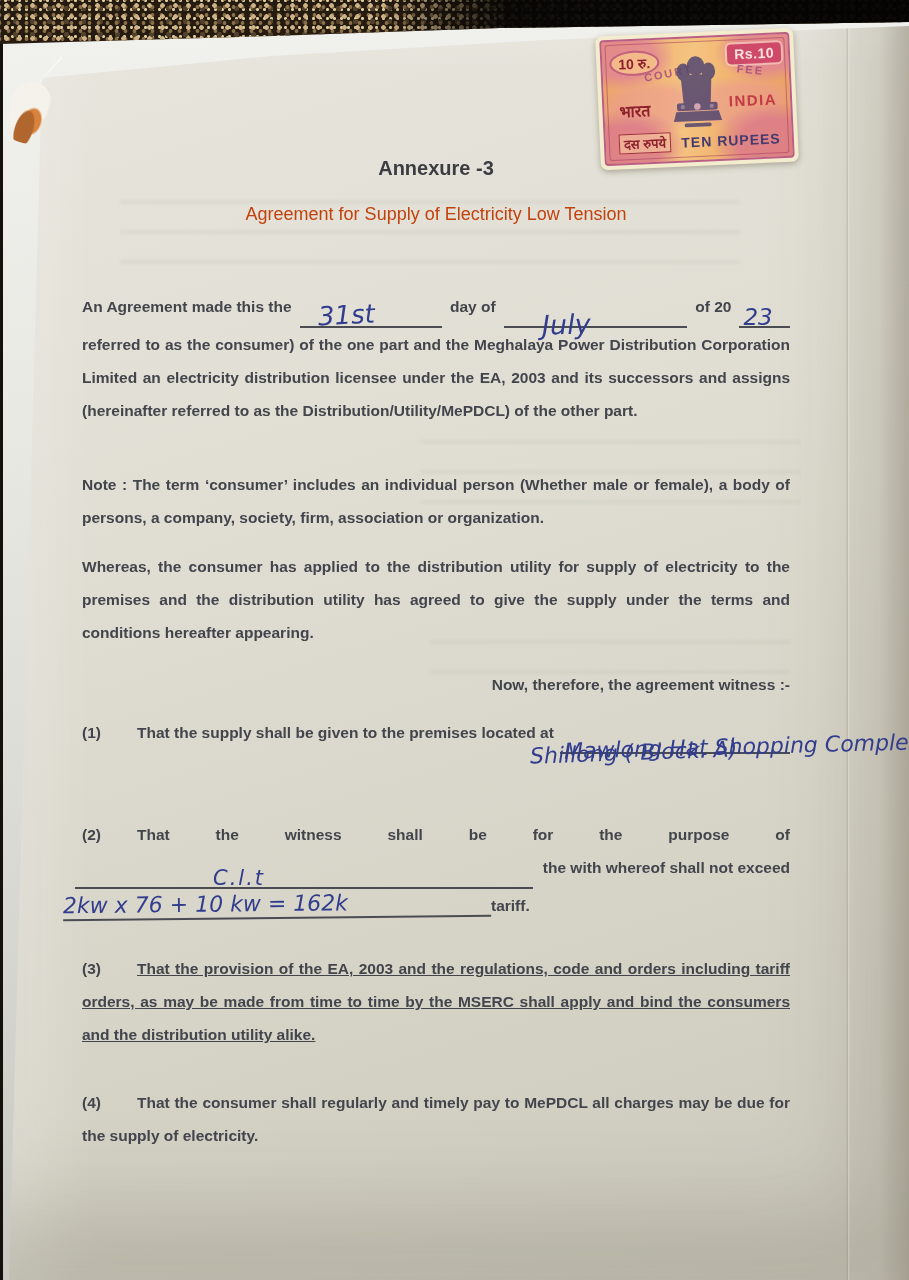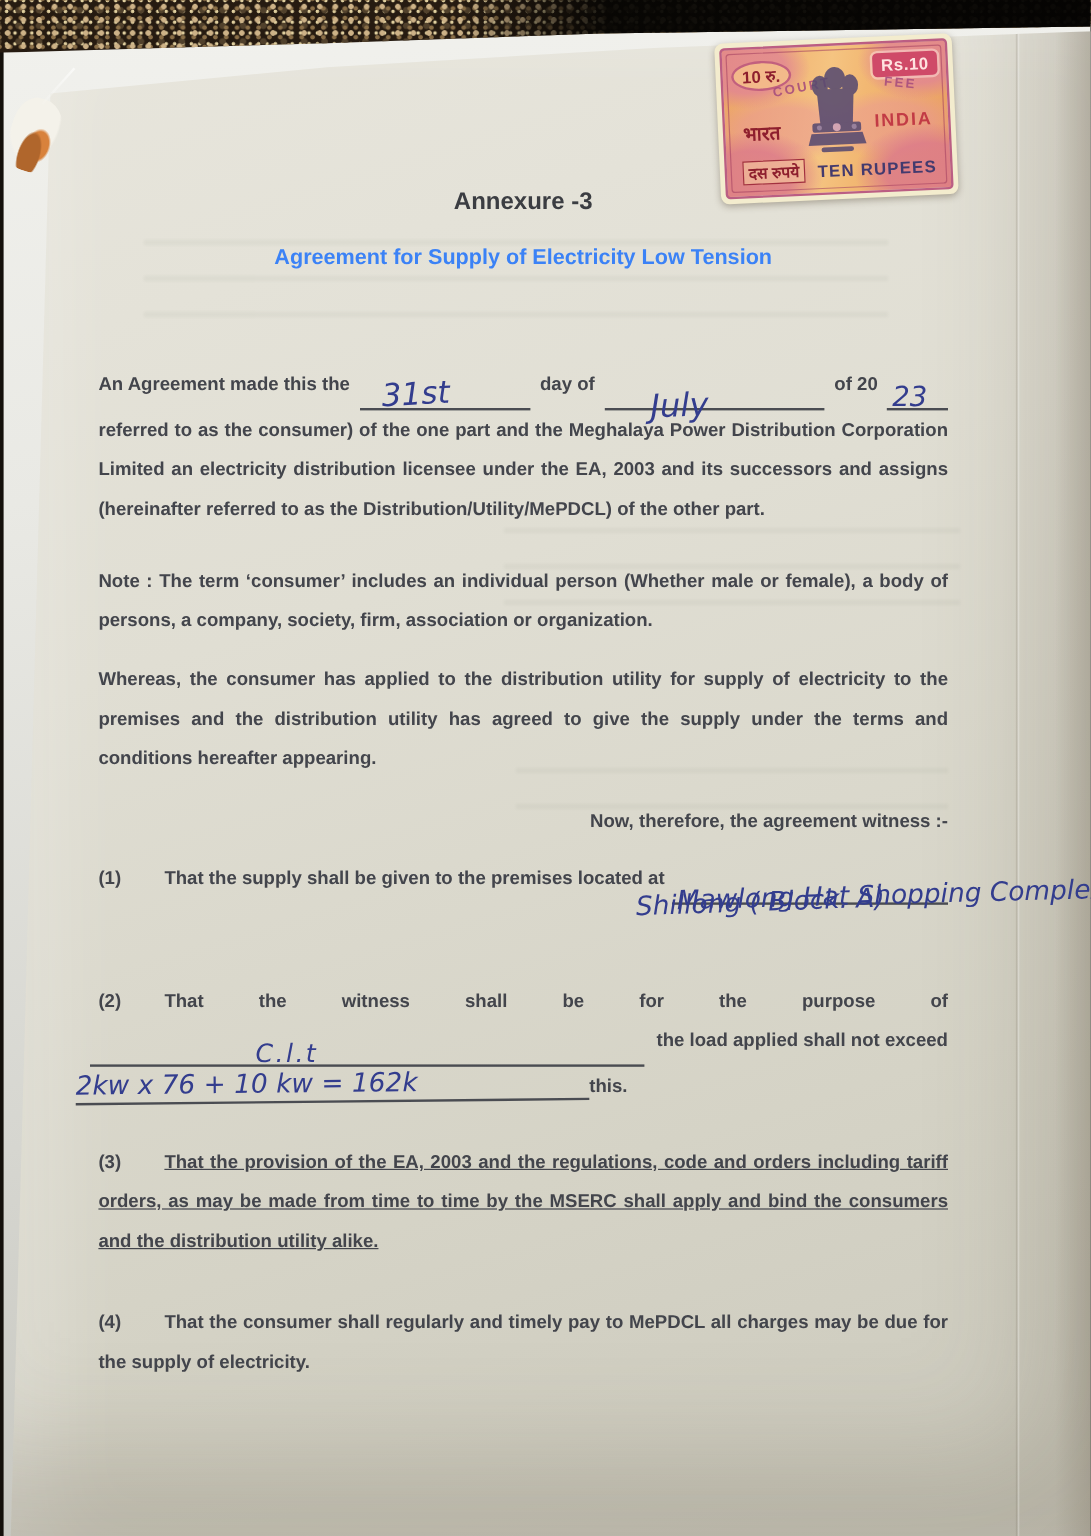--- a/index.html
+++ b/index.html
@@ -77,21 +77,21 @@
   .tenrupees-txt{position:absolute;right:6%;bottom:8%;color:#433a6e;font-weight:bold;font-size:14px;
     letter-spacing:1px;}
   .emblem{position:absolute;left:50%;top:46%;transform:translate(-50%,-50%);opacity:.88;}
 
   
   .doc{position:absolute;left:0;top:0;width:909px;height:940px;z-index:4;color:#43454c;}
   .block{position:absolute;left:82px;width:708px;font-size:15.5px;font-weight:600;
     line-height:33px;text-align:justify;}
   .center{text-align:center;}
   .t1{font-size:20px;font-weight:bold;color:#3b3d42;}
-  .t2{font-size:18px;font-weight:bold;color:#3b82f6;}
+  .t2{font-size:18px;font-weight:normal;color:#c2410c;}
   .frow{display:flex;align-items:baseline;}
   .frow .w{white-space:nowrap;}
   .blank{position:relative;border-bottom:2px solid #4a4c52;height:24px;align-self:flex-end;margin-top:12px;}
   .cnum{display:inline-block;width:55px;}
   .fj{text-align:justify;text-align-last:justify;}
   .hw{font-family:"DejaVu Sans",sans-serif;font-style:italic;color:#333d8e;font-weight:400;
     white-space:nowrap;line-height:1;}
   .hw-day{position:absolute;left:18px;bottom:-2px;font-size:26px;transform:rotate(-3deg);}
   .hw-month{position:absolute;left:38px;bottom:-12px;font-size:27px;transform:rotate(-2deg);}
   .hw-year{position:absolute;left:4px;bottom:-3px;font-size:23px;}
@@ -149,21 +149,21 @@
       <span class="tenrupees-txt">TEN RUPEES</span>
     </div>
   </div>
 
   <div class="doc">
 
     <div class="block center t1" style="top:152px;">Annexure -3</div>
 
     <div class="block center t2" style="top:198px;">Agreement for Supply of Electricity Low Tension</div>
 
-    <div class="block" style="top:304px;">
+    <div class="block" style="top:290px;">
       <div class="frow">
         <span class="w">An Agreement made this the</span>
         <span class="blank" style="flex:1.55;margin:0 8px;">
           <span class="hw hw-day">31st</span>
         </span>
         <span class="w">day of</span>
         <span class="blank" style="flex:2;margin:0 8px;">
           <span class="hw hw-month">July</span>
         </span>
         <span class="w">of 20</span>
@@ -192,24 +192,24 @@
     </div>
 
     <div class="block" style="top:818px;">
       <div class="fj">
         <span class="cnum">(2)</span><span>That the witness shall be for the purpose of</span>
       </div>
       <div class="frow">
         <span class="blank" style="flex:1;margin-right:10px;margin-left:-7px;">
           <span class="hw hw-purpose">C.l.t</span>
         </span>
-        <span class="w">the load applied shall not exceed</span>
+        <span class="w">the with whereof shall not exceed</span>
       </div>
       <div style="text-align:left;margin-left:-19px;">
-        <span class="hw hw-load">2kw x 76 + 10 kw = 162k</span><span>this.</span>
+        <span class="hw hw-load">2kw x 76 + 10 kw = 162k</span><span>tariff.</span>
       </div>
     </div>
 
     <div class="block" style="top:952px;text-decoration:underline;">
       <span class="cnum">(3)</span><span>That the provision of the EA, 2003 and the regulations, code and orders including tariff orders, as may be made from time to time by the MSERC shall apply and bind the consumers and the distribution utility alike.</span>
     </div>
 
     <div class="block" style="top:1086px;">
       <span class="cnum">(4)</span><span>That the consumer shall regularly and timely pay to MePDCL all charges may be due for the supply of electricity.</span>
     </div>

